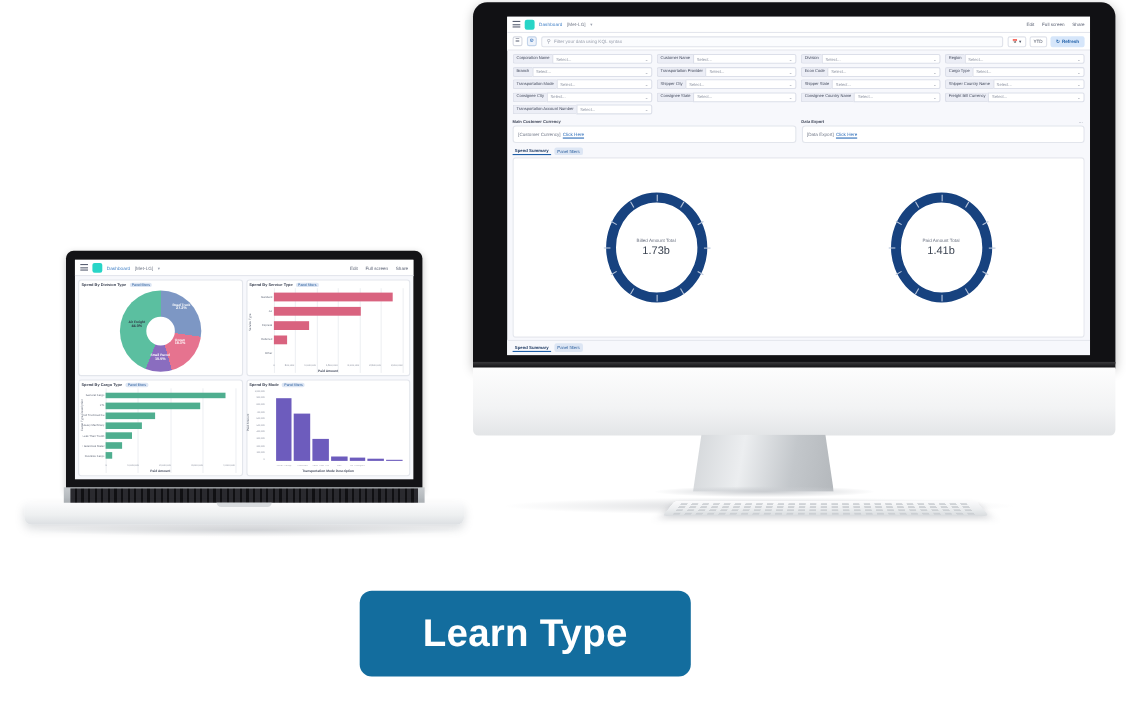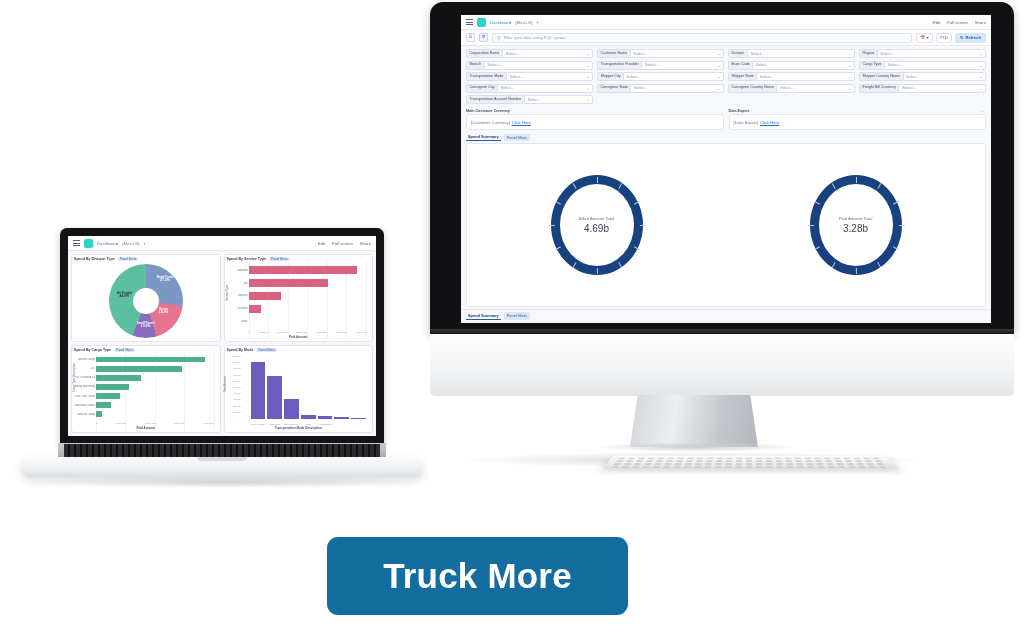--- a/index.html
+++ b/index.html
@@ -476,42 +476,42 @@
               <i style="transform: rotate(150deg);"></i>
               <i style="transform: rotate(180deg);"></i>
               <i style="transform: rotate(210deg);"></i>
               <i style="transform: rotate(240deg);"></i>
               <i style="transform: rotate(270deg);"></i>
               <i style="transform: rotate(300deg);"></i>
               <i style="transform: rotate(330deg);"></i>
             </div>
             <div class="gauge-text">
               <div class="g-label">Billed Amount Total</div>
-              <div class="g-value">4.69b</div>
+              <div class="g-value">1.73b</div>
             </div>
           </div>
           <div class="gauge">
             <div class="gauge-ring"></div>
             <div class="gauge-ticks">
               <i style="transform: rotate(0deg);"></i>
               <i style="transform: rotate(30deg);"></i>
               <i style="transform: rotate(60deg);"></i>
               <i style="transform: rotate(90deg);"></i>
               <i style="transform: rotate(120deg);"></i>
               <i style="transform: rotate(150deg);"></i>
               <i style="transform: rotate(180deg);"></i>
               <i style="transform: rotate(210deg);"></i>
               <i style="transform: rotate(240deg);"></i>
               <i style="transform: rotate(270deg);"></i>
               <i style="transform: rotate(300deg);"></i>
               <i style="transform: rotate(330deg);"></i>
             </div>
             <div class="gauge-text">
               <div class="g-label">Paid Amount Total</div>
-              <div class="g-value">3.28b</div>
+              <div class="g-value">1.41b</div>
             </div>
           </div>
         </div>
 
       <div class="bottomtabs">
         <span class="tab active">Spend Summary</span>
         <span class="tab chip">Panel filters</span>
       </div>
 
     </div>
@@ -737,13 +737,13 @@
     </div>
   </div>
 
   <div class="laptop-hinge"></div>
   <div class="laptop-keys"></div>
   <div class="laptop-base"></div>
   <div class="laptop-notch"></div>
   <div class="laptop-shadow"></div>
 </div>
 
-<div class="learn-more" style="background: rgb(19, 109, 158);">Truck More</div>
+<div class="learn-more" style="background: rgb(19, 109, 158);">Learn Type</div>
 
 </body></html>

